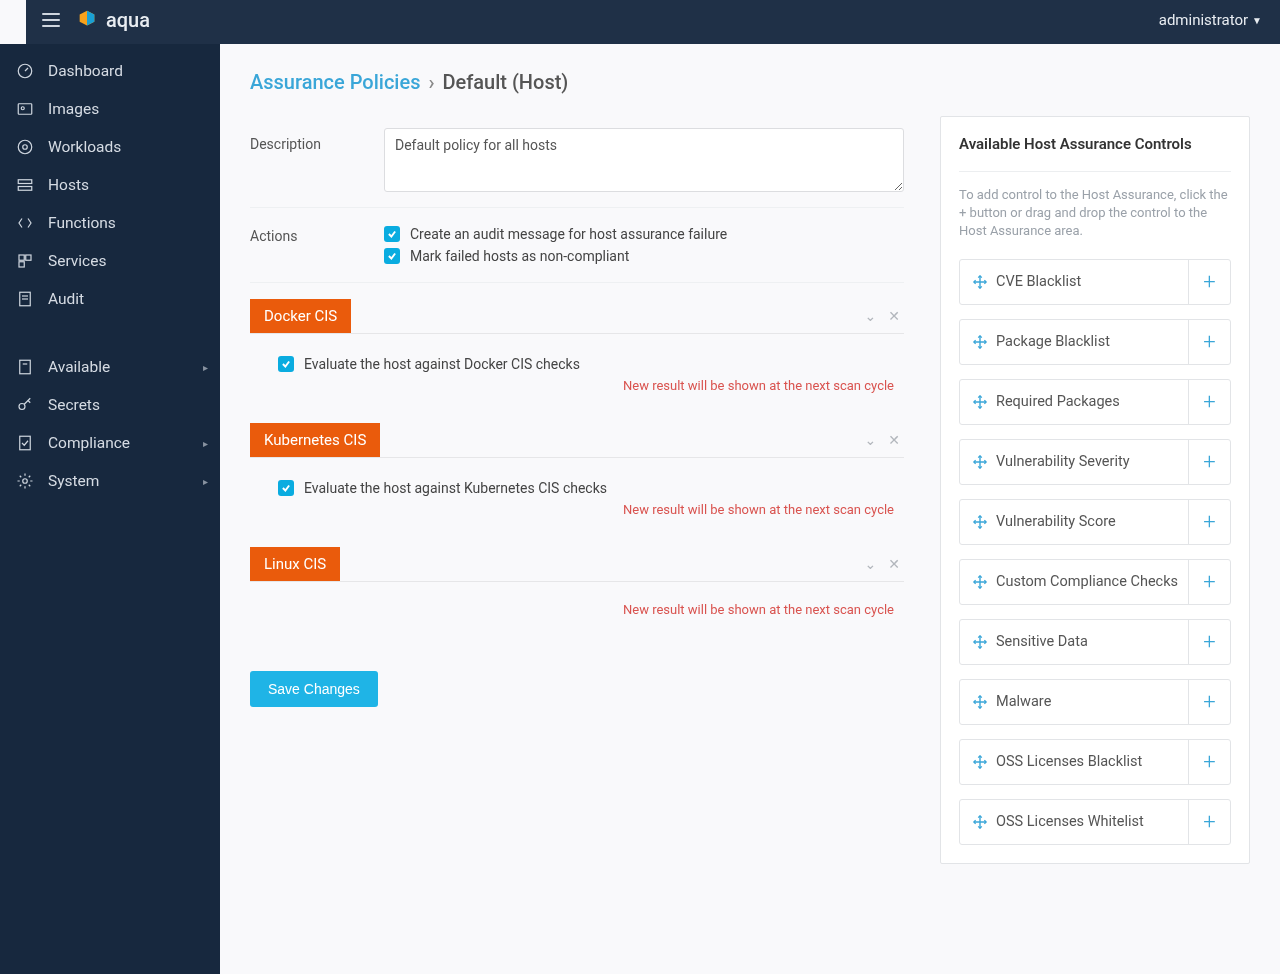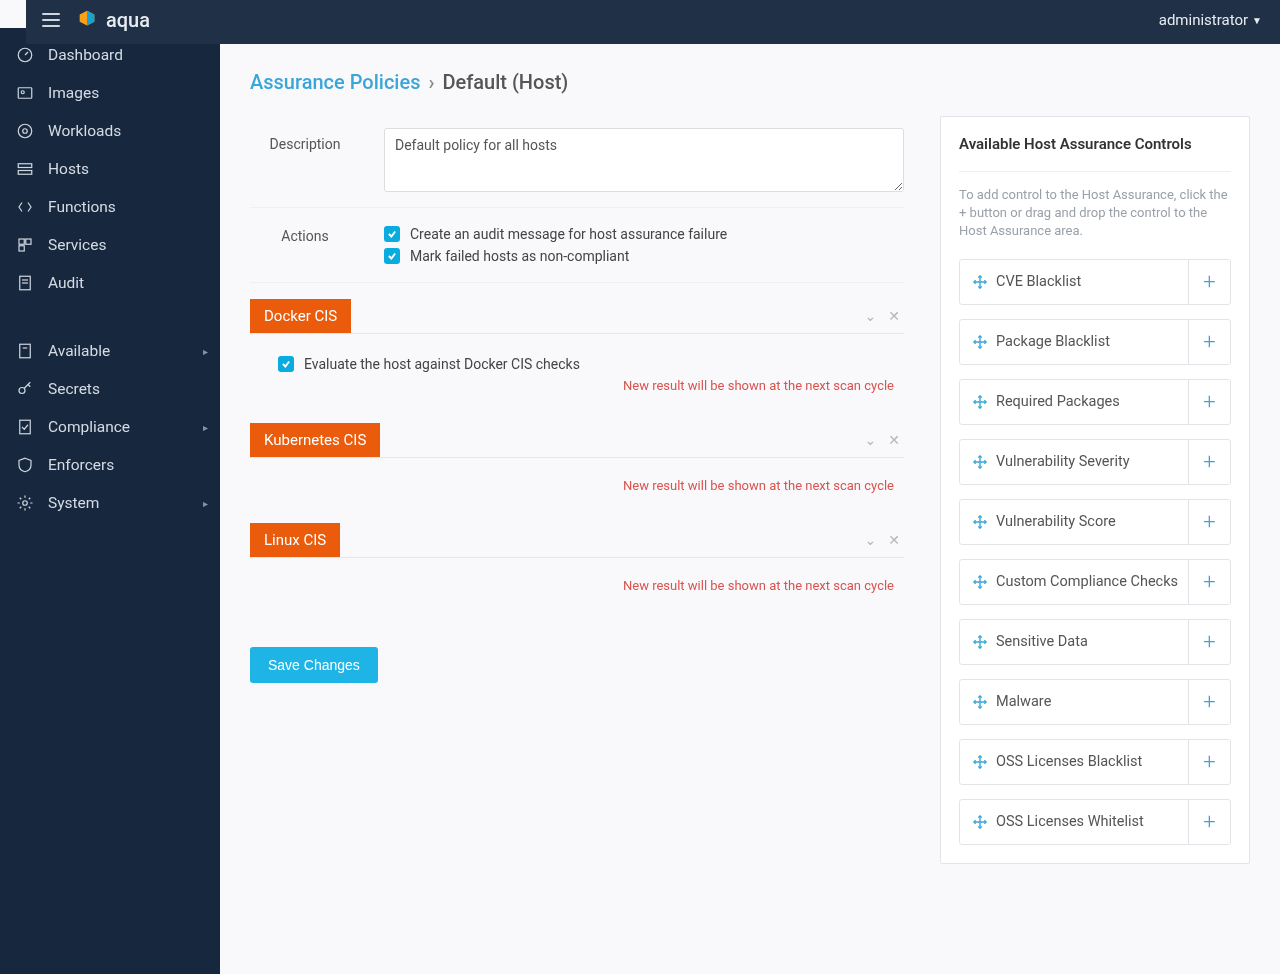--- a/index.html
+++ b/index.html
@@ -37,21 +37,21 @@
   #topbar-left{display:flex;align-items:center;gap:10px;}
   .hamburger{display:flex;flex-direction:column;gap:4px;cursor:pointer;padding:6px;}
   .hamburger span{display:block;width:18px;height:2px;background:#cfd6df;border-radius:1px;}
   .logo{display:flex;align-items:center;gap:8px;font-size:20px;font-weight:500;}
   .logo-mark{width:22px;height:22px;position:relative;}
   .logo-mark svg{display:block;}
   #user-menu{display:flex;align-items:center;gap:4px;font-size:15px;cursor:pointer;}
 
   
   #sidebar{
-    position:fixed;top:28px;bottom:0;left:0;width:var(--sidebar-width);
+    position:fixed;top:44px;bottom:0;left:0;width:var(--sidebar-width);
     background:var(--bg-darker);
     color:#d5dbe3;
     padding-top:8px;
     overflow:auto;
     z-index:10;
   }
   .nav-group{margin-bottom:30px;}
   .nav-item{
     display:flex;align-items:center;gap:14px;
     padding:10px 16px;
@@ -74,21 +74,21 @@
   .breadcrumb a{color:#3aa6d8;text-decoration:none;}
   .breadcrumb .sep{color:#888;}
   .breadcrumb .current{color:#555;}
 
   .layout{display:flex;gap:36px;align-items:flex-start;}
   .col-left{flex:1;min-width:0;}
   .col-right{width:310px;}
 
   
   .form-row{display:flex;align-items:flex-start;gap:24px;padding:12px 0;border-bottom:1px solid #eef0f2;}
-  .form-label{width:110px;color:#555;padding-top:8px;font-size:14px;text-align:center;}
+  .form-label{width:110px;color:#555;padding-top:8px;font-size:14px;}
   .form-body{flex:1;}
   textarea.desc{
     width:100%;height:64px;resize:vertical;
     border:1px solid var(--border);border-radius:3px;
     padding:8px 10px;font-family:inherit;font-size:14px;color:#555;
   }
   .check-line{display:flex;align-items:center;gap:10px;margin:6px 0;font-size:14px;color:#444;}
   .checkbox{
     width:16px;height:16px;border-radius:3px;background:#0aace0;
     display:flex;align-items:center;justify-content:center;flex-shrink:0;
@@ -264,28 +264,20 @@
             <rect x="5" y="3" width="14" height="18"></rect>
             <polyline points="8,12 11,15 16,9"></polyline>
           </svg>
         </span>
     <span class="nav-label">Compliance</span>
   <span class="chev">▸</span>
       </div>
       <div class="nav-item">
     <span class="nav-icon">
           <svg viewBox="0 0 24 24" width="18" height="18">
-            <path d="M12 3 L20 6 V12 C20 17 16 20 12 21 C8 20 4 17 4 12 V6 Z"></path>
-          </svg>
-        </span>
-    <span class="nav-label">Enforcers</span>
-  </div>
-      <div class="nav-item">
-    <span class="nav-icon">
-          <svg viewBox="0 0 24 24" width="18" height="18">
             <circle cx="12" cy="12" r="3"></circle>
             <path d="M12 2v3M12 19v3M2 12h3M19 12h3M5 5l2 2M17 17l2 2M5 19l2-2M17 7l2-2"></path>
           </svg>
         </span>
     <span class="nav-label">System</span>
   <span class="chev">▸</span>
       </div>
     </div>
 </div>
 
@@ -351,20 +343,28 @@
   </div>
           <div class="cis-block">
     <div class="cis-head">
       <span class="cis-title">Kubernetes CIS</span>
       <span class="cis-icons">
         <span style="cursor:pointer;">⌄</span>
         <span style="cursor:pointer;">✕</span>
       </span>
     </div>
     <div class="cis-body">
+      <div class="check-line">
+        <span class="checkbox">
+          <svg viewBox="0 0 16 16" width="10" height="10">
+                    <polyline points="3,8 7,12 13,4"></polyline>
+                  </svg>
+        </span>
+        <span class="cis-check-text">Evaluate the host against Kubernetes CIS checks</span>
+      </div>
       <div class="note">New result will be shown at the next scan cycle</div>
     </div>
   </div>
           <div class="cis-block">
     <div class="cis-head">
       <span class="cis-title">Linux CIS</span>
       <span class="cis-icons">
         <span style="cursor:pointer;">⌄</span>
         <span style="cursor:pointer;">✕</span>
       </span>

